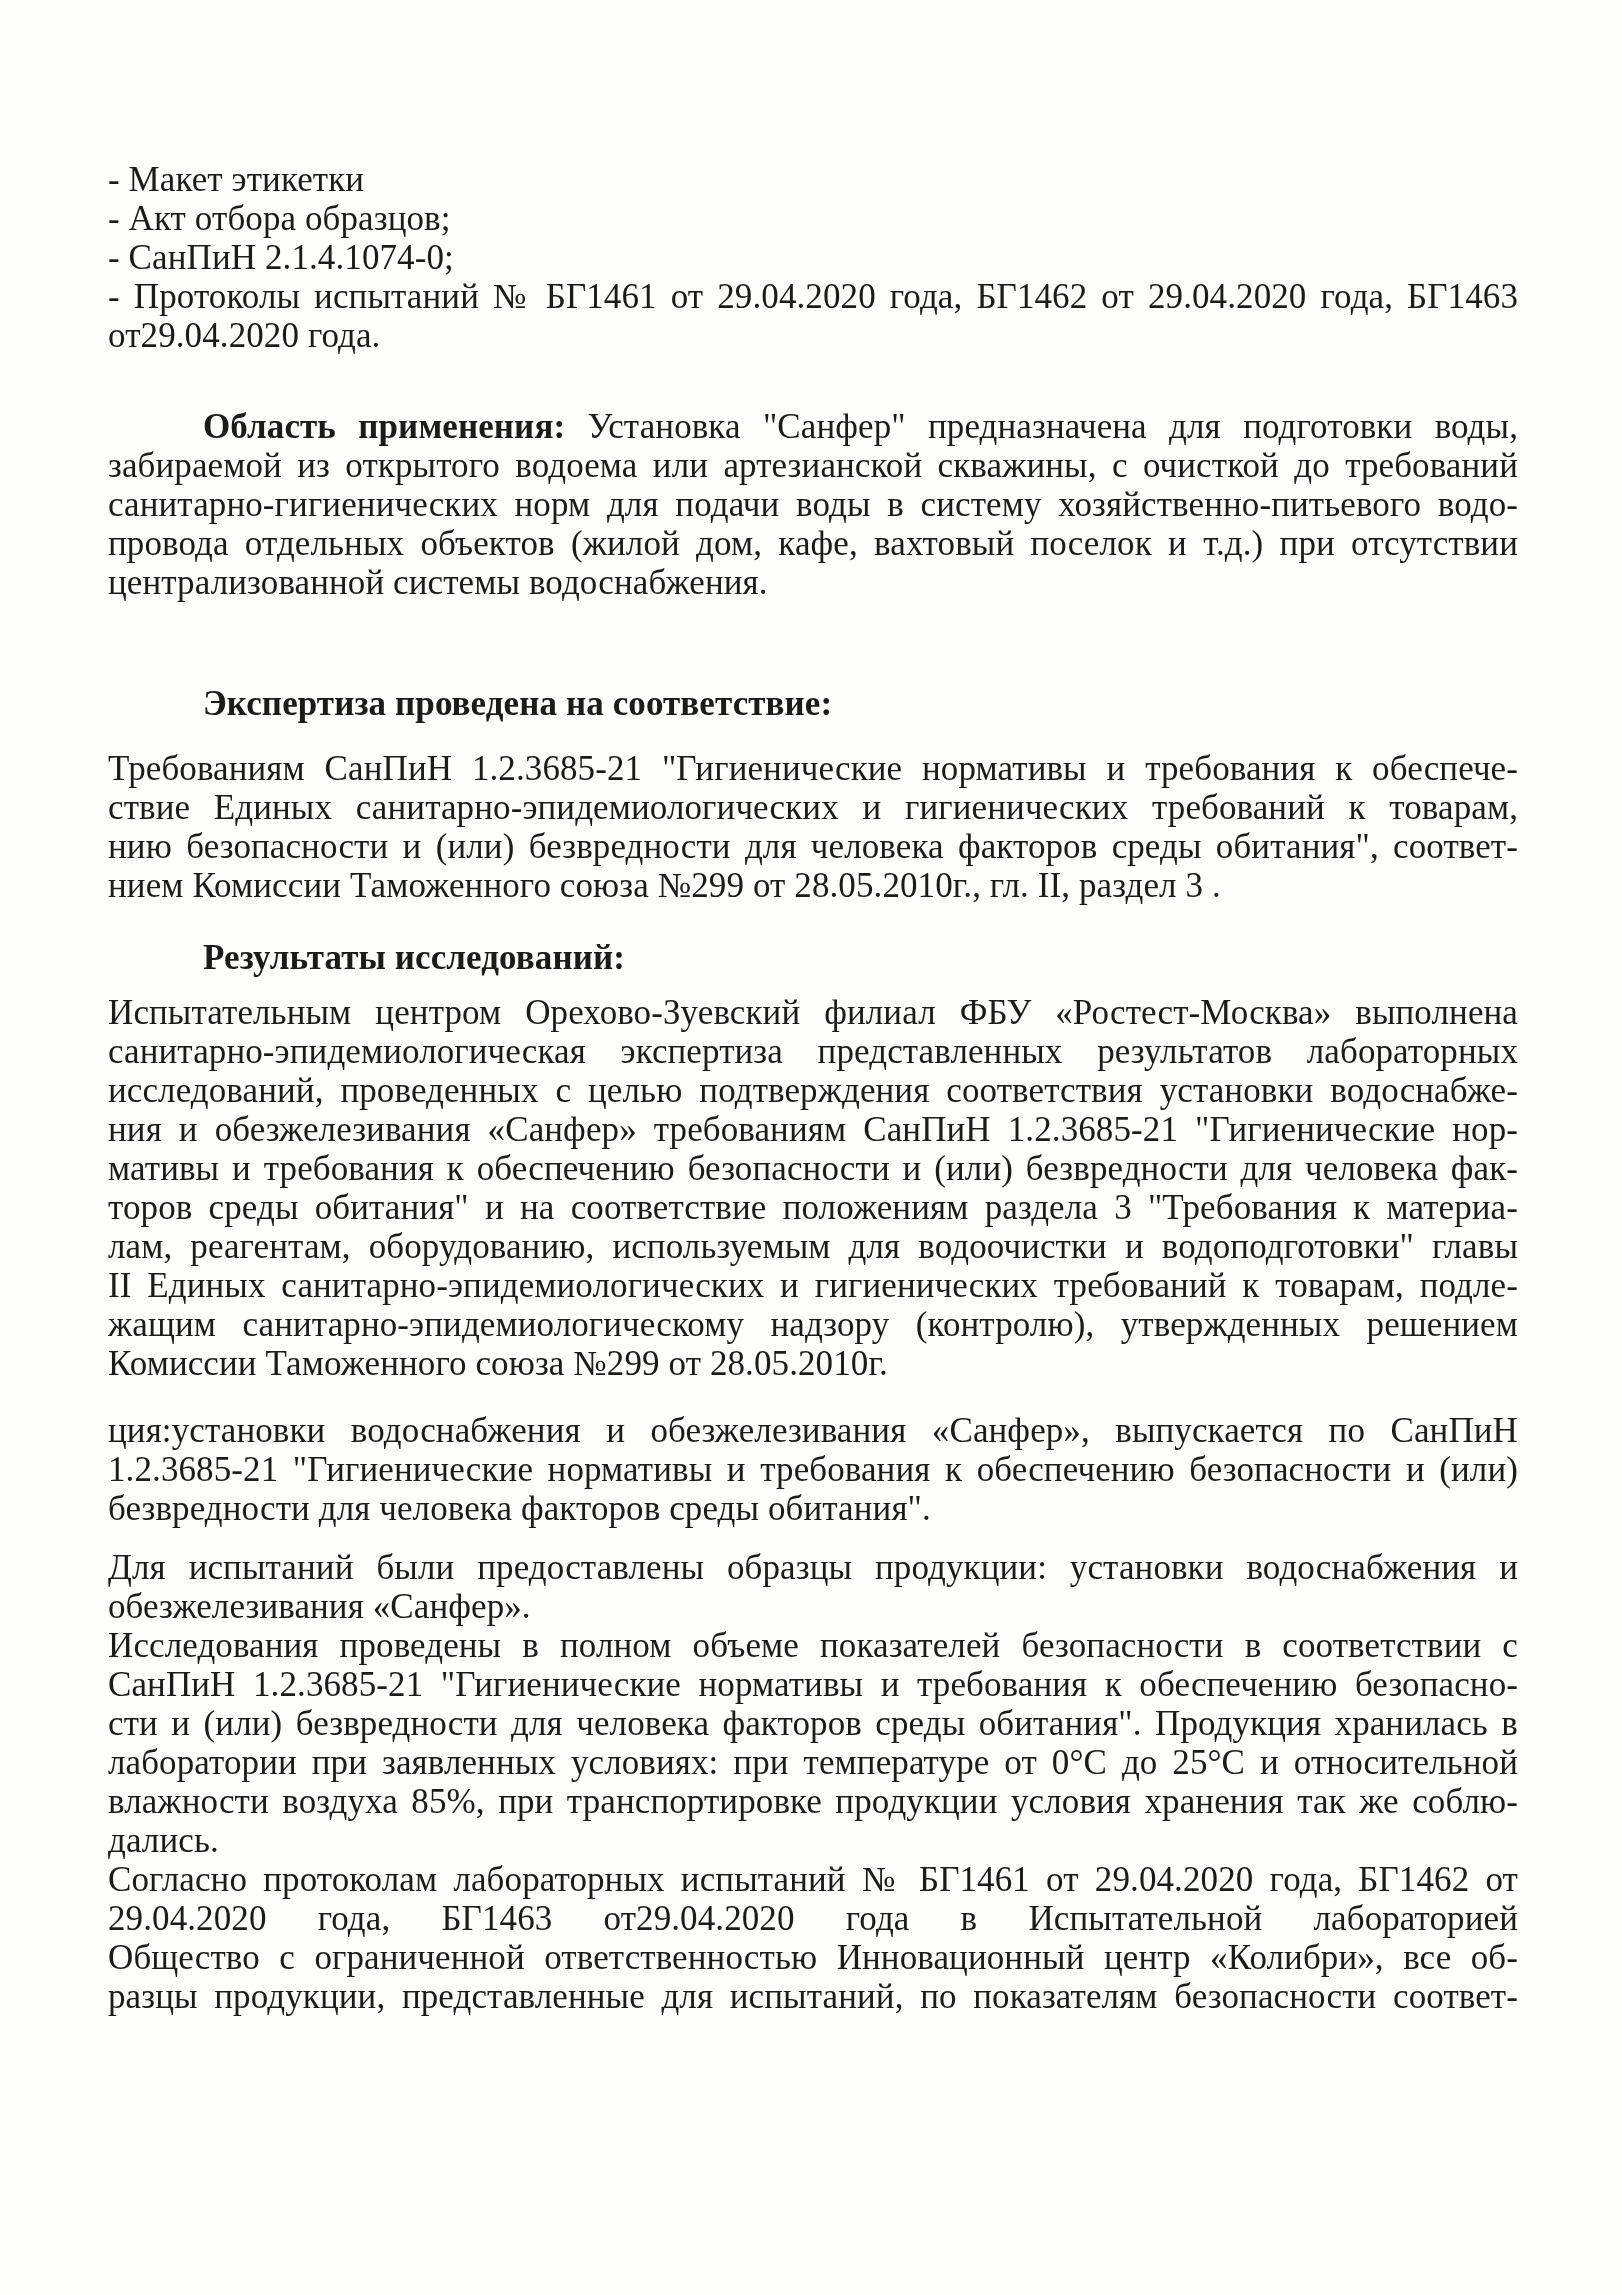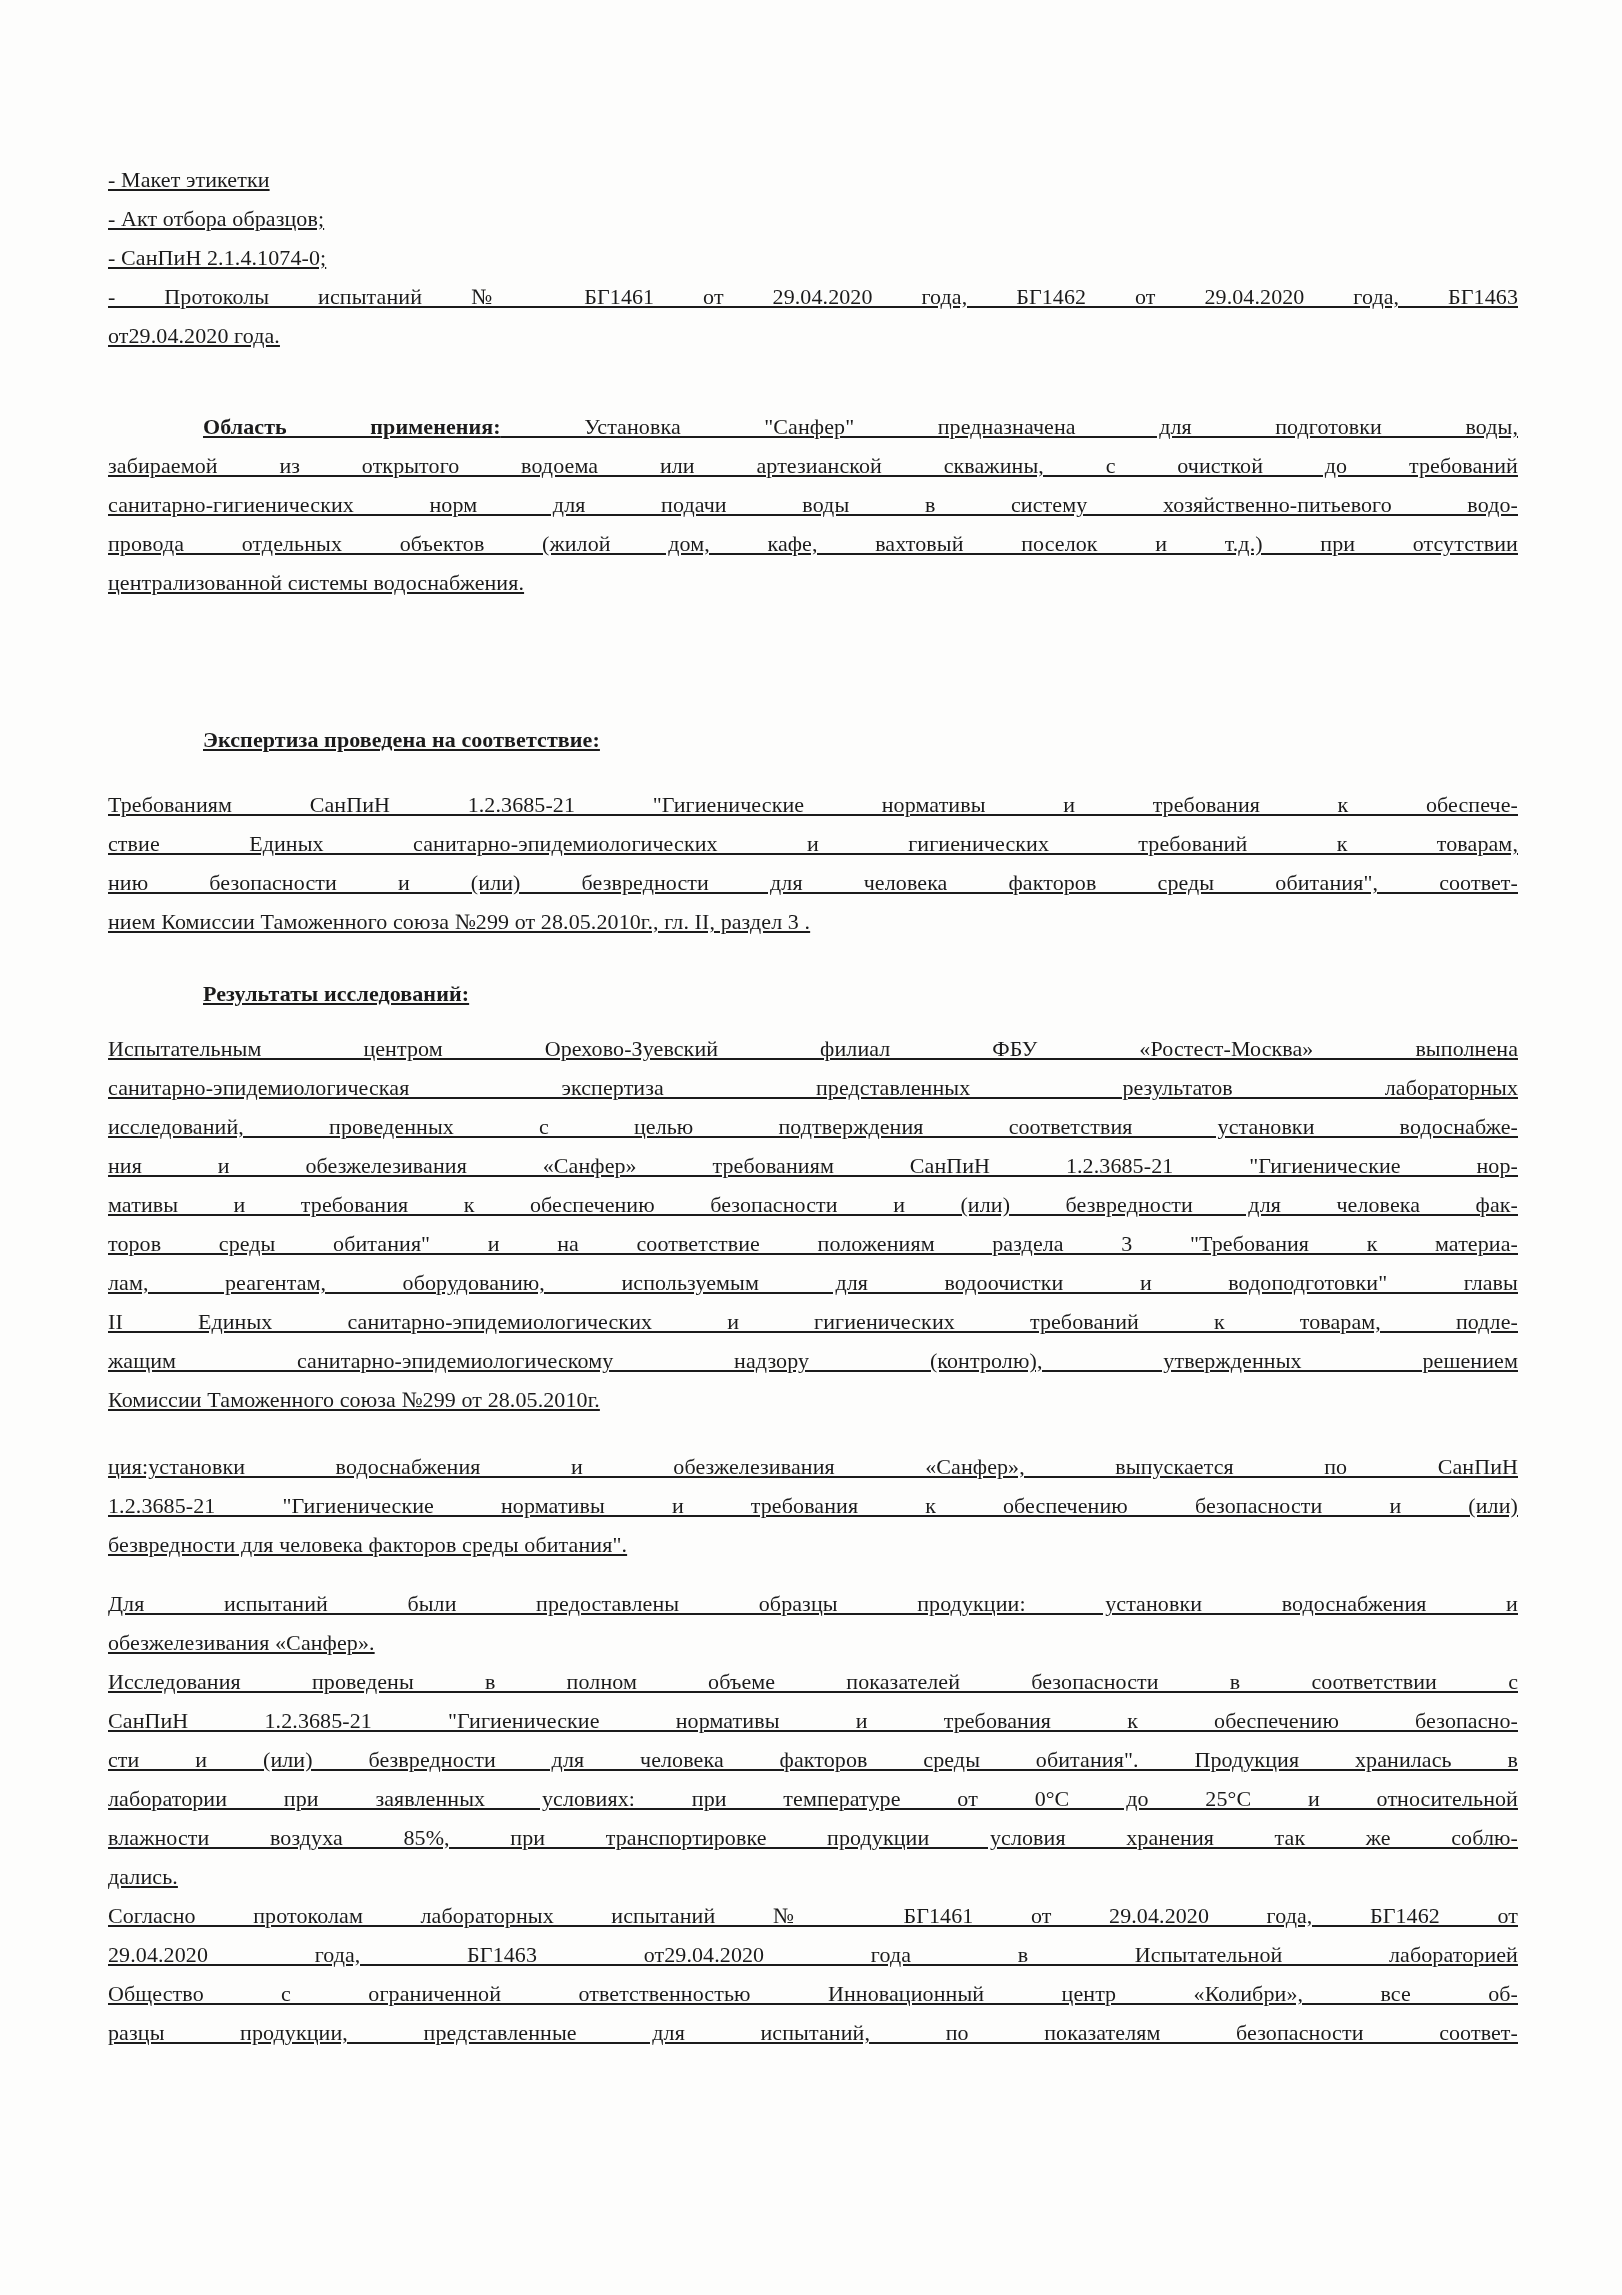--- a/index.html
+++ b/index.html
@@ -9,40 +9,39 @@
     position: relative;
     width: 1623px;
     height: 2295px;
     background: #fdfdfc;
     color: #1b1b1b;
     font-family: "Liberation Serif", "DejaVu Serif", serif;
     padding: 160px 105px 0 108px;
     overflow: hidden;
   }
   .line {
-    font-size: 22px;
+    font-size: 35px;
     line-height: 39px;
     text-align: justify;
     letter-spacing: 0.1px;
-    text-decoration: underline;
   }
   
   .jl { text-align-last: justify; }
   
   .tl { text-align-last: left; }
   .ind { text-indent: 95px; }
   .heading {
     font-weight: 700;
     text-indent: 95px;
     text-align: left;
     text-align-last: left;
   }
   b { font-weight: 700; }
   .scope      { margin-top: 52px; }
-  .h-expertise{ margin-top: 118px; }
+  .h-expertise{ margin-top: 82px; }
   .p-expertise{ margin-top: 26px; }
   .h-results  { margin-top: 33px; }
   .p-results  { margin-top: 16px; }
   .p-basis    { margin-top: 28px; }
   .p-samples  { margin-top: 20px; }
 </style>
 </head>
 <body>
 
 <div class="page">

